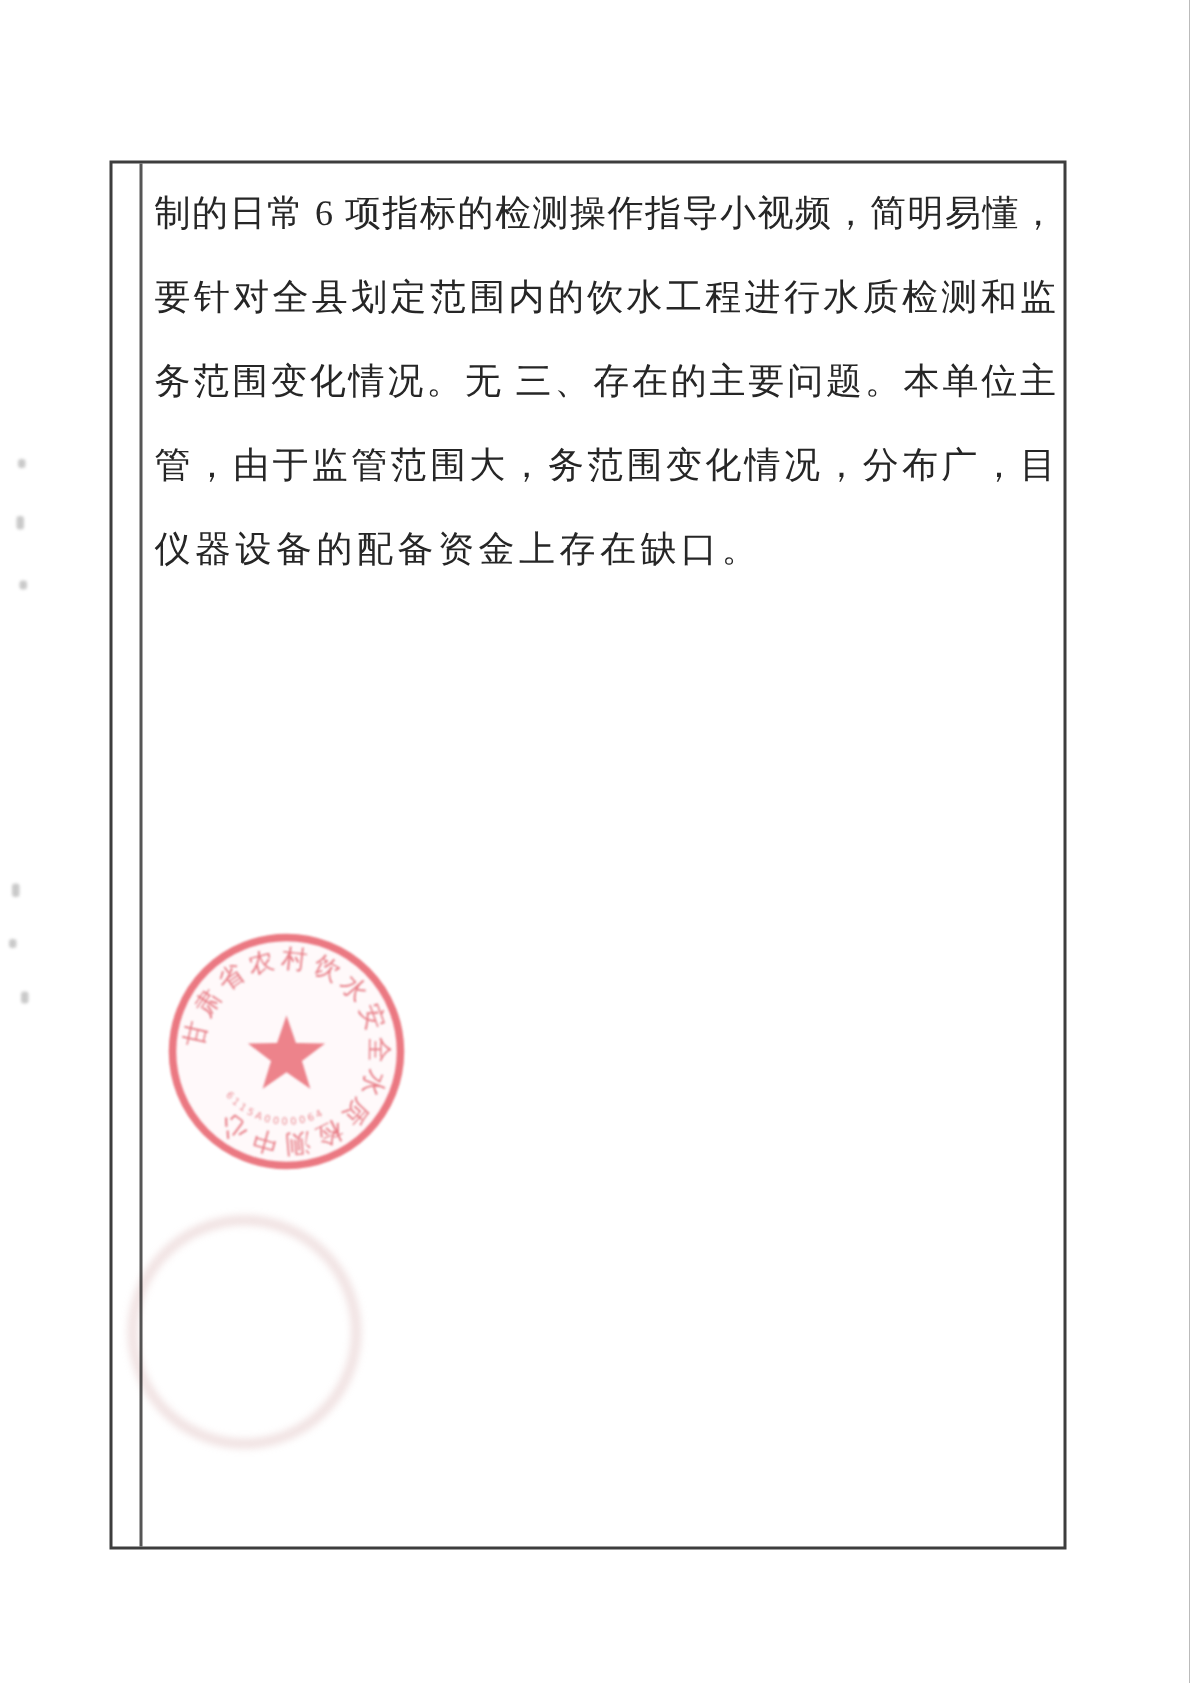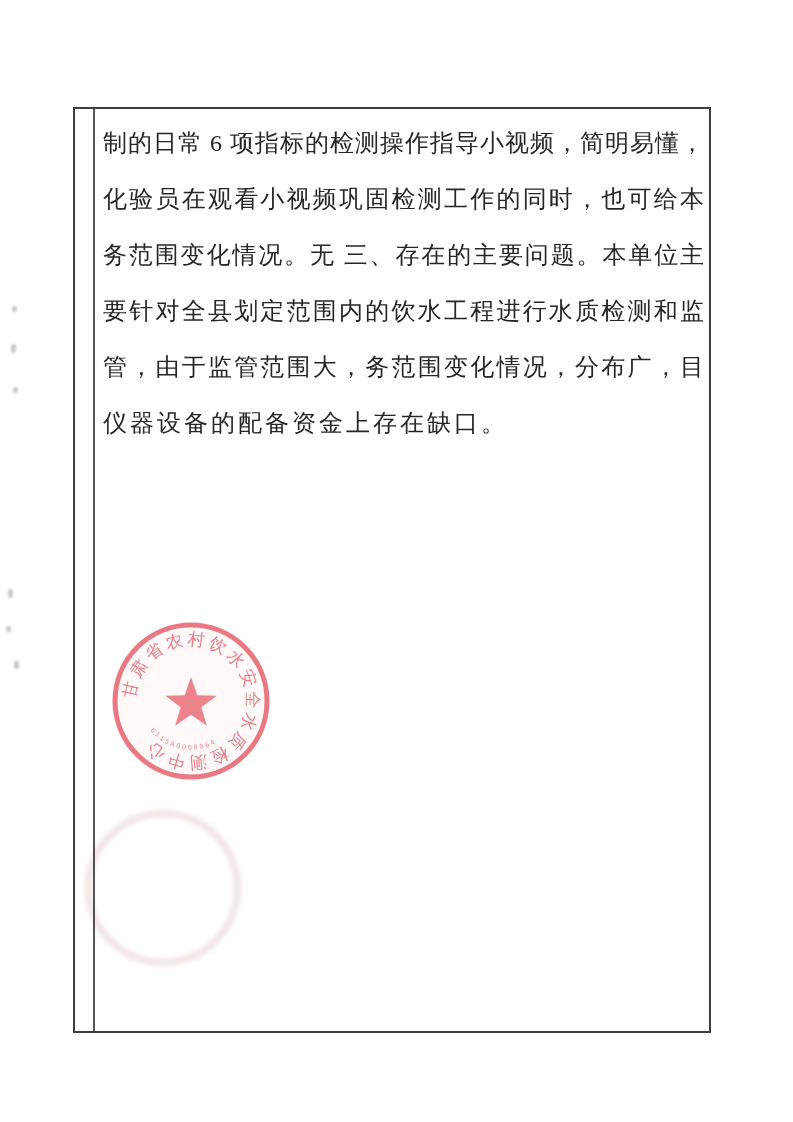--- a/index.html
+++ b/index.html
@@ -96,23 +96,22 @@
   <div class="speck s2"></div>
   <div class="speck s3"></div>
   <div class="speck s4"></div>
   <div class="speck s5"></div>
   <div class="speck s6"></div>
 
   <div class="form-table">
     <div class="cell-left"></div>
     <div class="cell-right">
       <div class="text-line">制的日常 6 项指标的检测操作指导小视频，简明易懂，</div>
-      <div class="text-line">化验员在观看小视频巩固检测工作的同时，也可给本</div>
+      <div class="text-line">要针对全县划定范围内的饮水工程进行水质检测和监</div>
       <div class="text-line">务范围变化情况。无 三、存在的主要问题。本单位主</div>
-      <div class="text-line">要针对全县划定范围内的饮水工程进行水质检测和监</div>
       <div class="text-line">管，由于监管范围大，务范围变化情况，分布广，目</div>
       <div class="text-line last">仪器设备的配备资金上存在缺口。</div>
     </div>
   </div>
 
   <div class="stamp">
     <svg viewBox="0 0 162 162" xmlns="http://www.w3.org/2000/svg">
       <defs>
         <path id="ringTextPath" d="M 25,81 a 56,56 0 1,1 112,0 a 56,56 0 1,1 -112,0" fill="none"></path>
         <path id="serialPath" d="M 34,100 a 52,52 0 0,0 94,0" fill="none"></path>

